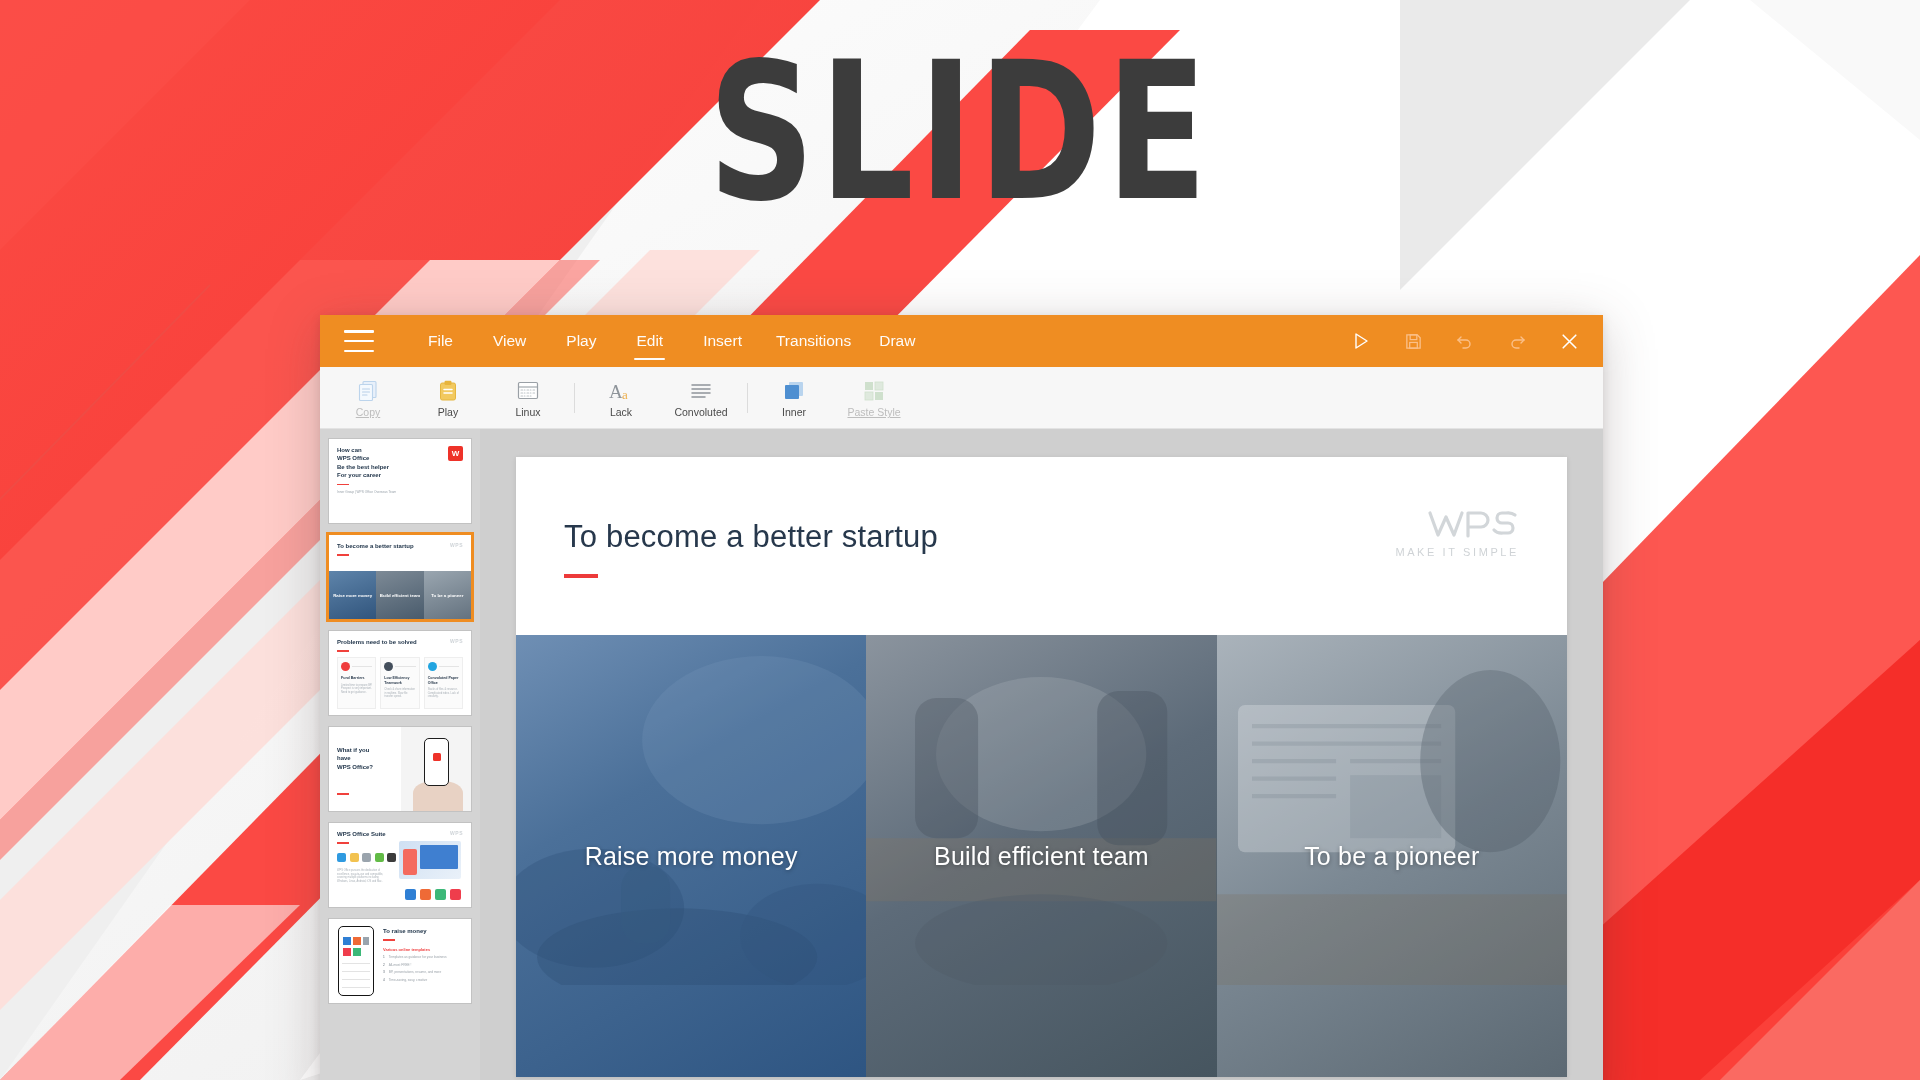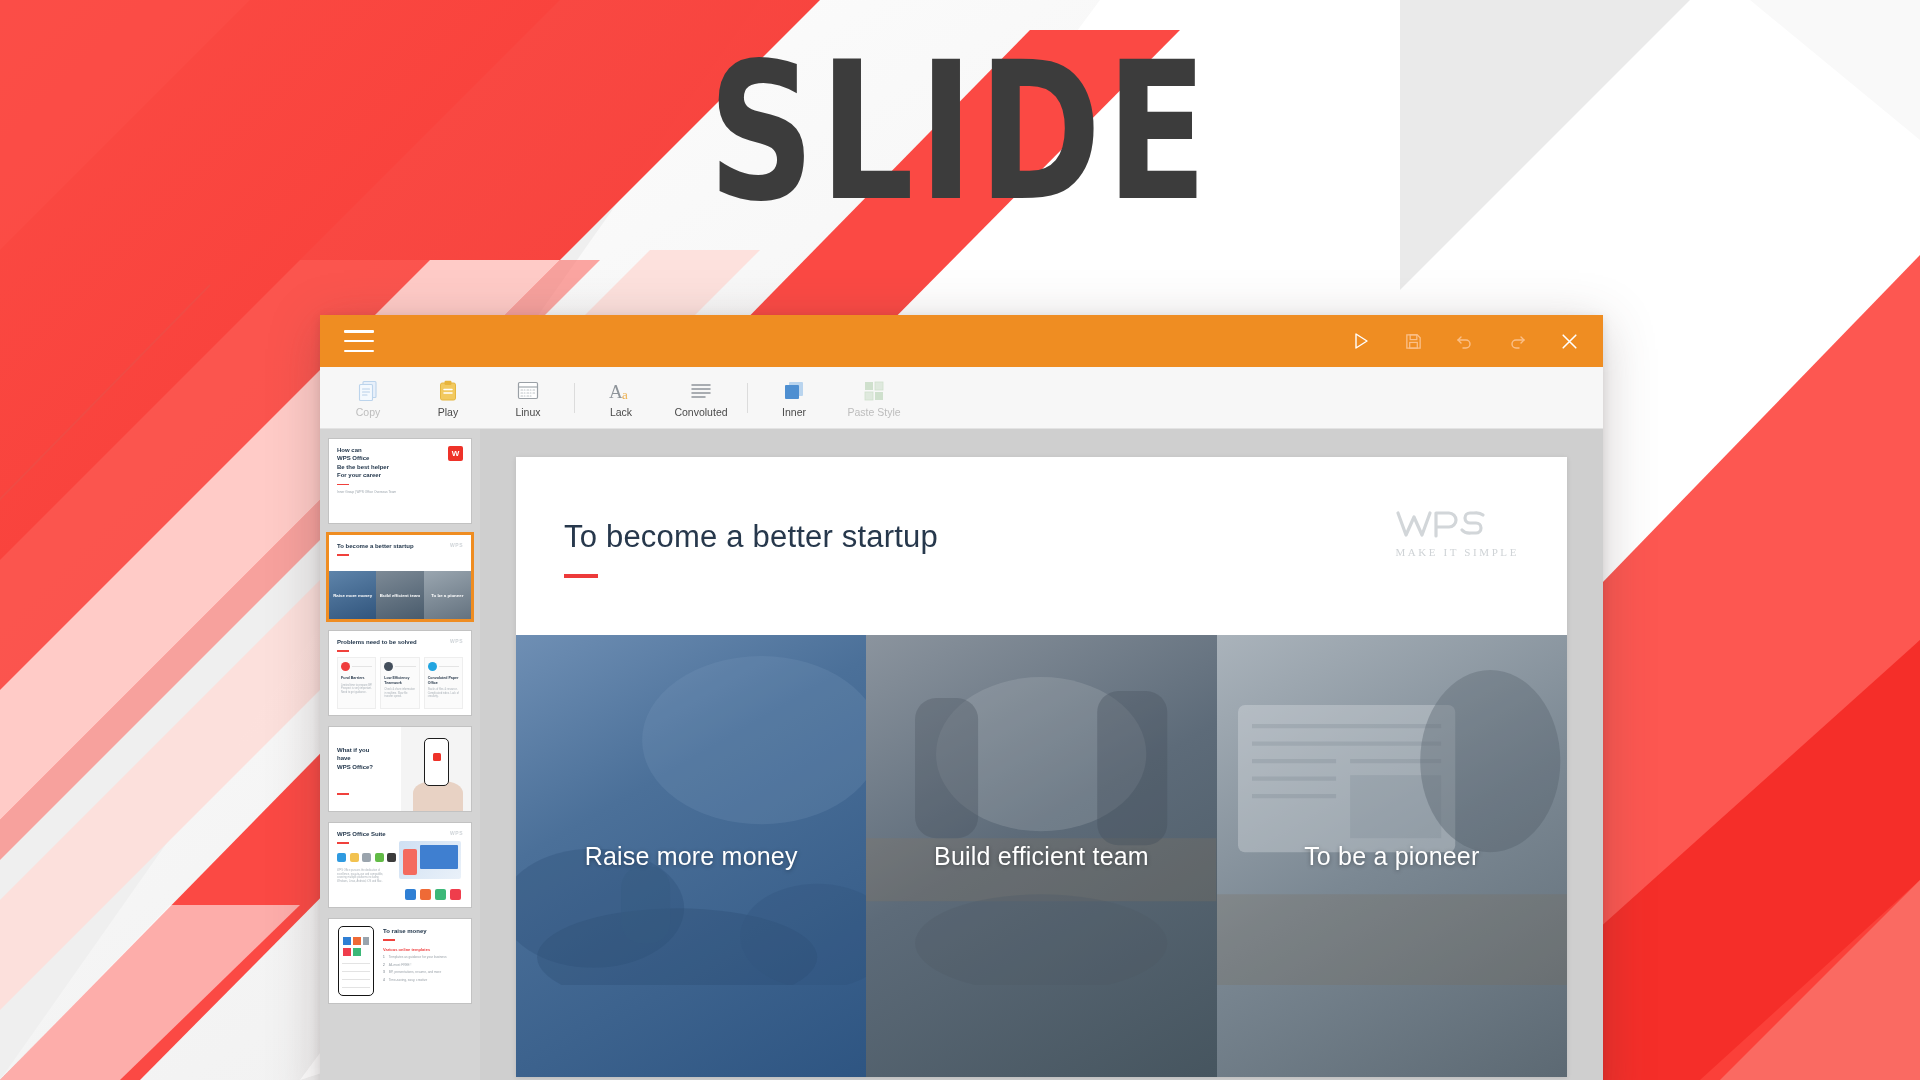--- a/index.html
+++ b/index.html
@@ -77,21 +77,21 @@
     display:flex; align-items:center; padding-left:8px;
     position:relative;
   }
   .tb-item{
     width:80px; height:100%;
     display:flex; flex-direction:column; align-items:center; justify-content:center;
     gap:3px; cursor:pointer;
   }
   .tb-icon{ height:26px; display:flex; align-items:flex-end; justify-content:center; }
   .tb-label{ font-size:10.5px; color:#4a4a4a; line-height:12px; }
-  .tb-item.disabled .tb-label{ color:#bdbdbd; }
+  .tb-item.disabled .tb-label{ color:#bdbdbd;text-decoration:underline; }
   .tb-sep{ width:1px; height:30px; background:#dcdcdc; margin:0 6px; }
 
   
   .appbody{ flex:1; display:flex; background:#cfcfcf; overflow:hidden; min-height:0; }
 
   
   .rail{
     width:160px; flex:0 0 160px; background:#d4d4d4;
     padding:10px 0 0 0; overflow:hidden;
     display:flex; flex-direction:column; align-items:center; gap:12px;
@@ -172,21 +172,21 @@
     width:100%; height:100%;
     background:#fff; position:relative; overflow:hidden;
     box-shadow:0 1px 5px rgba(0,0,0,.10);
   }
   .slide-head{ position:absolute; left:0; right:0; top:0; height:178px; background:#fff; }
   .slide-title{
     position:absolute; left:48px; top:62px;
     font-size:31px; color:#27384c; font-weight:normal; letter-spacing:.2px;
   }
   .slide-rule{ position:absolute; left:48px; top:117px; width:34px; height:3.5px; background:#ed3a3a; }
-  .slide-wps{ position:absolute; right:48px; top:52px; text-align:left;font-family:Liberation Serif, serif; }
+  .slide-wps{ position:absolute; right:48px; top:52px; text-align:right; }
   .wps-mark{ display:block; }
   .wps-tag{ display:block; font-size:11px; color:#cfd3d6; letter-spacing:2.6px; margin-top:3px; }
 
   .slide-strip{ position:absolute; left:0; right:0; top:178px; bottom:0; display:flex; }
   .strip-cell{ flex:1; position:relative; overflow:hidden; }
   .strip-cell .cap{
     position:absolute; left:0; right:0; top:50%; transform:translateY(-50%);
     text-align:center; color:#fff; font-size:25px; letter-spacing:.2px;
     text-shadow:0 1px 4px rgba(0,0,0,.35);
   }
@@ -246,20 +246,29 @@
 
 <div id="app-window">
 
   <div class="menubar">
     <div class="hamburger">
         <i></i>
         <i></i>
         <i></i>
       </div>
 
+    <div class="menu-items">
+      <div class="menu-item">File</div>
+      <div class="menu-item">View</div>
+      <div class="menu-item">Play</div>
+      <div class="menu-item active">Edit</div>
+      <div class="menu-item">Insert</div>
+      <div class="menu-item narrow">Transitions</div>
+      <div class="menu-item narrow">Draw</div>
+    </div>
 
     <div class="menu-right">
       <div class="mr-btn">
         <svg width="20" height="20" viewBox="0 0 20 20">
             <path d="M5 3 L16 10 L5 17 Z" fill="none" stroke="#fff" stroke-width="1.4" stroke-linejoin="round"></path>
           </svg>
       </div>
       <div class="mr-btn">
         <svg width="19" height="19" viewBox="0 0 20 20">
             <path d="M3 3h11l3 3v11H3z" fill="none" stroke="#fbc089" stroke-width="1.4"></path>

